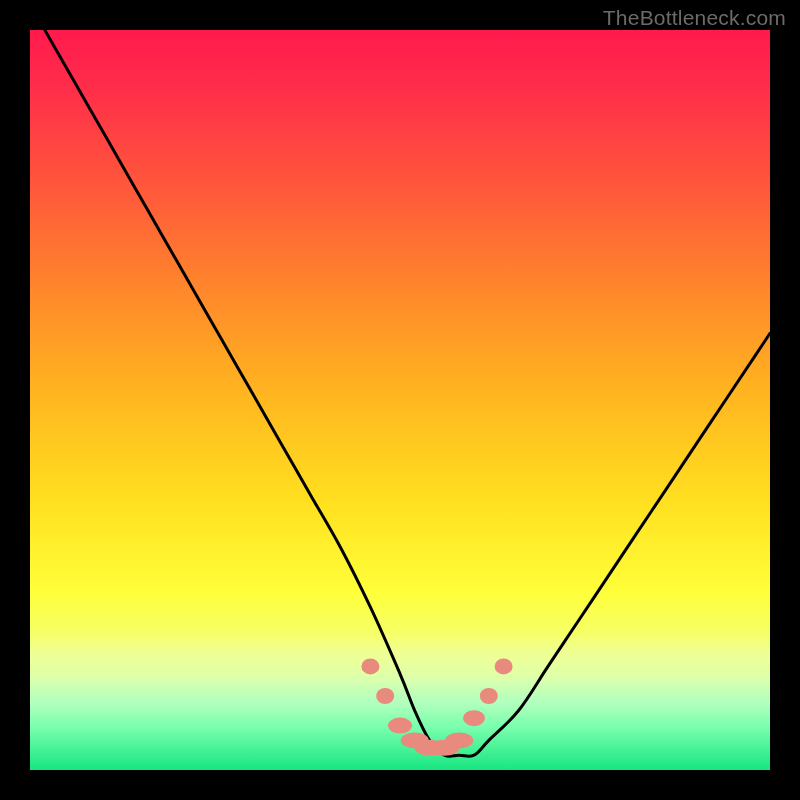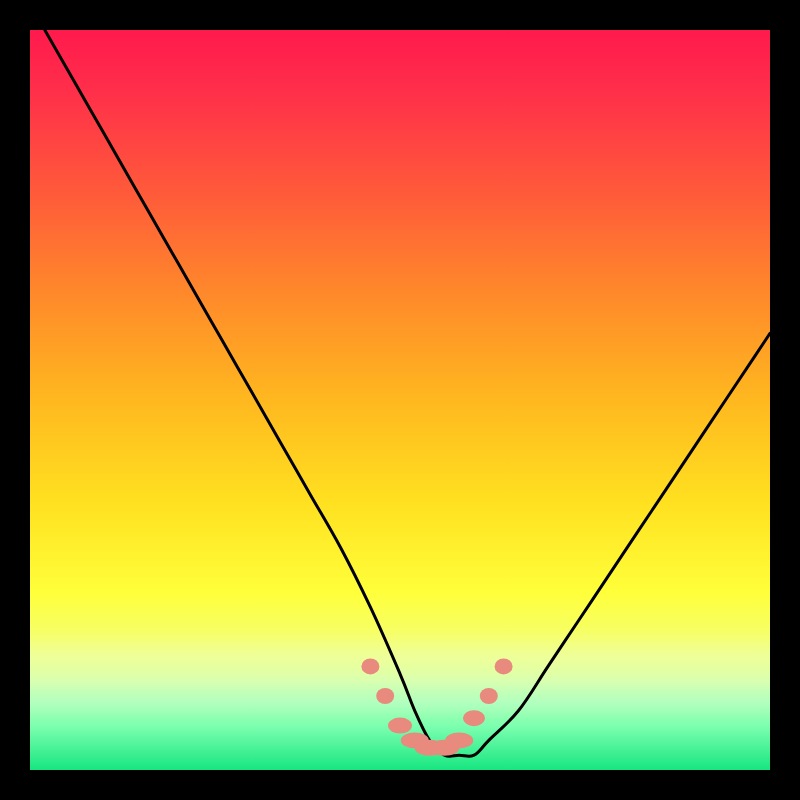--- a/index.html
+++ b/index.html
@@ -74,20 +74,21 @@
     width: 740px;
     height: 740px;
     pointer-events: none;
   }
 </style>
 </head>
 <body>
 
 <div class="frame">
 
+  <div class="watermark">TheBottleneck.com</div>
 
   <div class="plot">
     <div class="fade-band"></div>
 
     <svg class="curve" viewBox="0 0 740 740" preserveAspectRatio="none">
       <path id="curve-path" fill="none" stroke="#000" stroke-width="3" stroke-linecap="round" stroke-linejoin="round" d="M 14.8 0.0 C 20.1 9.3, 33.7 33.2, 44.4 51.8 C 55.1 70.4, 63.3 85.0, 74.0 103.6 C 84.7 122.2, 92.9 136.8, 103.6 155.4 C 114.3 174.0, 122.5 188.6, 133.2 207.2 C 143.9 225.8, 152.1 240.4, 162.8 259.0 C 173.5 277.6, 181.7 292.2, 192.4 310.8 C 203.1 329.4, 211.3 344.0, 222.0 362.6 C 232.7 381.2, 240.9 395.8, 251.6 414.4 C 262.3 433.0, 270.5 447.6, 281.2 466.2 C 291.9 484.8, 300.1 498.0, 310.8 518.0 C 321.5 538.0, 329.7 554.6, 340.4 577.2 C 351.1 599.8, 362.0 625.2, 370.0 643.8 C 378.0 662.4, 379.5 668.8, 384.8 680.8 C 390.1 692.8, 394.3 702.4, 399.6 710.4 C 404.9 718.4, 409.1 722.5, 414.4 725.2 C 419.7 727.9, 423.9 725.2, 429.2 725.2 C 434.5 725.2, 438.7 727.9, 444.0 725.2 C 449.3 722.5, 450.8 718.4, 458.8 710.4 C 466.8 702.4, 477.7 694.1, 488.4 680.8 C 499.1 667.5, 507.3 652.4, 518.0 636.4 C 528.7 620.4, 536.9 608.0, 547.6 592.0 C 558.3 576.0, 566.5 563.6, 577.2 547.6 C 587.9 531.6, 596.1 519.2, 606.8 503.2 C 617.5 487.2, 625.7 474.8, 636.4 458.8 C 647.1 442.8, 655.3 430.4, 666.0 414.4 C 676.7 398.4, 684.9 386.0, 695.6 370.0 C 706.3 354.0, 717.2 337.6, 725.2 325.6 C 733.2 313.6, 737.3 307.4, 740.0 303.4"></path>
       <g id="marker-group">
           <ellipse cx="340.4" cy="636.4" rx="9.0" ry="8" fill="#e88a7d"></ellipse>
           <ellipse cx="355.2" cy="666.0" rx="9.0" ry="8" fill="#e88a7d"></ellipse>
           <ellipse cx="370.0" cy="695.6" rx="12.0" ry="8" fill="#e88a7d"></ellipse>

